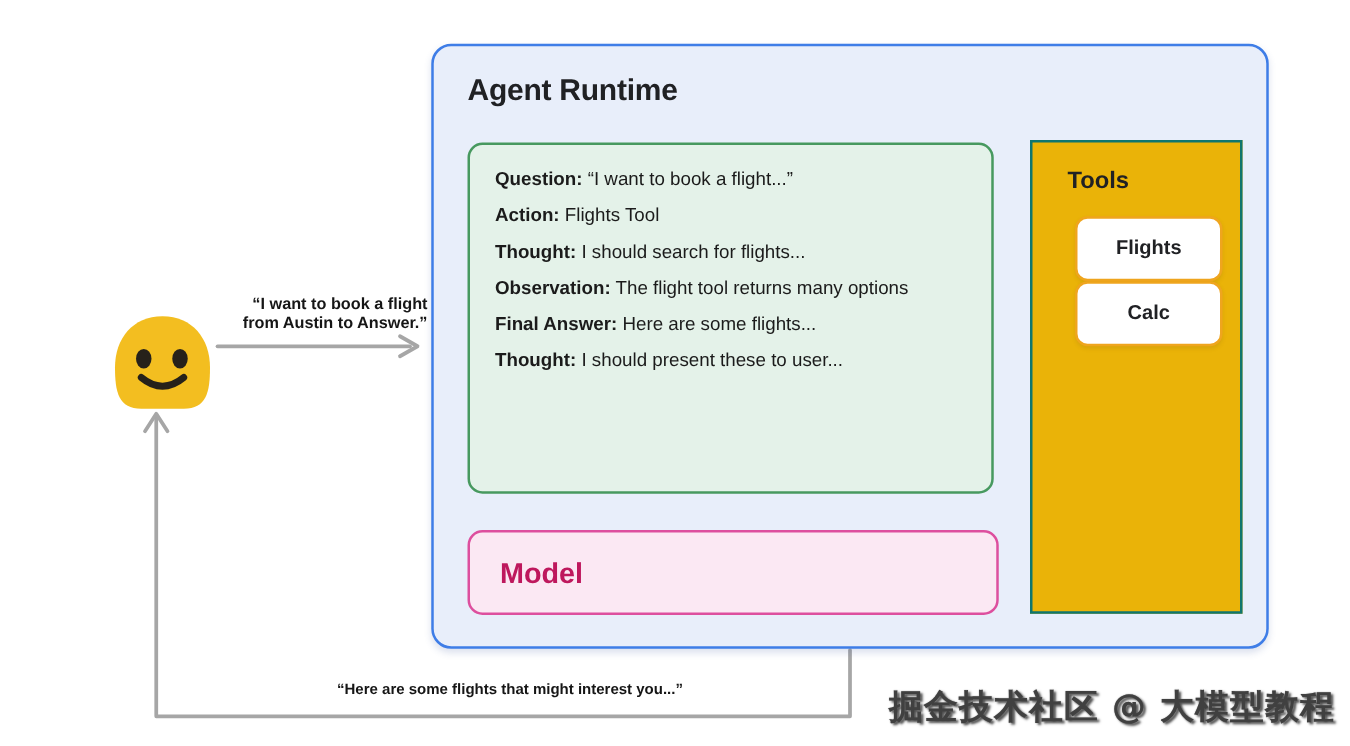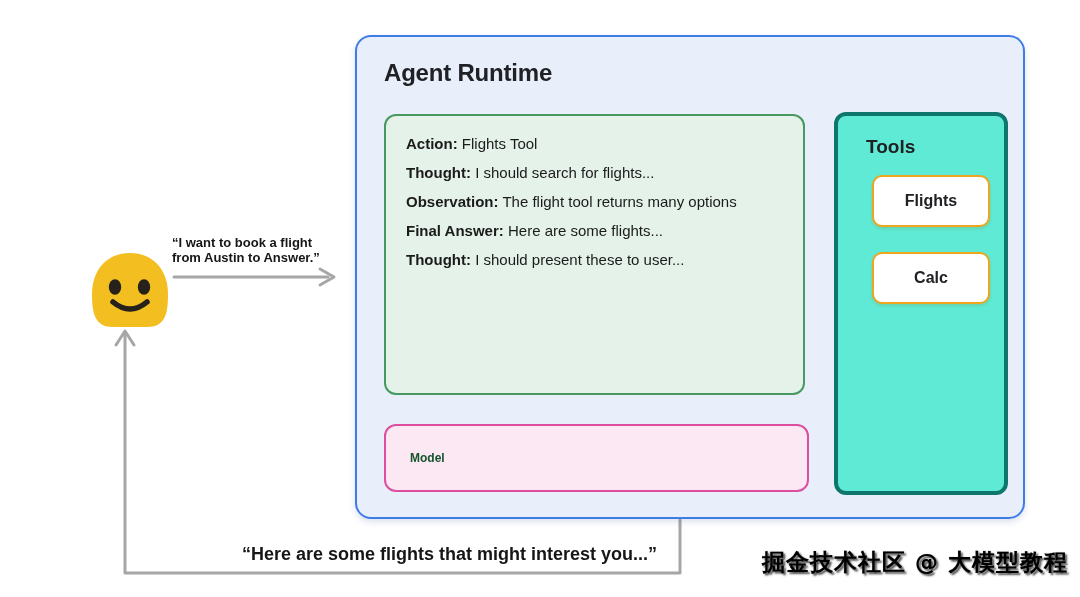--- a/index.html
+++ b/index.html
@@ -11,26 +11,26 @@
   }
   svg.arrows{position:absolute;left:0;top:0;width:1080px;height:597px;pointer-events:none;}
 
   
   .emoji{position:absolute;left:82px;top:250px;width:96px;height:80px;}
 
   
   .req{
     position:absolute;left:172px;top:236px;width:170px;
     font-size:13px;font-weight:bold;line-height:14.5px;
-    text-align:left;color:#161616;white-space:nowrap;
+    text-align:right;color:#161616;white-space:nowrap;
   }
 
   
   .runtime{
-    position:absolute;left:355px;top:35px;width:666px;height:480px;
+    position:absolute;left:345px;top:35px;width:666px;height:480px;
     background:#e8eefa;border:2px solid #3e7de7;border-radius:16px;
     box-shadow:0 3px 6px rgba(60,90,160,0.18);
   }
   .runtime-title{
     position:absolute;left:27px;top:22px;
     font-size:24px;font-weight:bold;color:#202124;letter-spacing:-0.2px;
   }
 
   
   .scratchpad{
@@ -40,47 +40,47 @@
   }
   .step{font-size:15px;line-height:29px;white-space:nowrap;color:#1b1b1b;}
   .step .lbl{font-weight:bold;}
 
   
   .model{
     position:absolute;left:27px;top:387px;width:421px;height:64px;
     background:#fbe8f3;border:2px solid #dd4f9e;border-radius:12px;
     display:flex;align-items:center;
   }
-  .model-label{margin-left:24px;font-size:12px;font-weight:bold;color:#14532d;}
+  .model-label{margin-left:24px;font-size:23px;font-weight:bold;color:#be185d;}
 
   
   .tools{
     position:absolute;left:477px;top:75px;width:166px;height:375px;
-    background:#5eead4;border:4px solid #0f766e;border-radius:12px;
+    background:#eab308;border:2px solid #0f766e;border-radius:0;
     box-sizing:content-box;
   }
   .tools-title{margin:20px 0 0 28px;font-size:19px;font-weight:bold;color:#202124;}
-  .tool-btns{margin-top:17px;display:flex;flex-direction:column;align-items:center;gap:25px;padding-left:20px;}
+  .tool-btns{margin-top:17px;display:flex;flex-direction:column;align-items:center;padding-left:20px;}
   .tool-btn{
     width:114px;height:48px;background:#ffffff;border:2px solid #efa51e;border-radius:10px;
     display:flex;align-items:center;justify-content:center;
     font-size:16px;font-weight:bold;color:#202124;
     box-shadow:0 2px 3px rgba(150,110,20,0.18);
   }
 
   
   .resp{
     position:absolute;left:242px;top:544px;width:332px;
-    text-align:center;font-size:18px;font-weight:bold;color:#161616;white-space:nowrap;
+    text-align:center;font-size:12px;font-weight:bold;color:#161616;white-space:nowrap;
   }
 
   
   .watermark{
     position:absolute;right:12px;top:547px;
-    font-size:23px;font-weight:bold;color:#000000;white-space:nowrap;
+    font-size:27px;font-weight:bold;color:#404040;white-space:nowrap;
     text-shadow:2px 2px 2px #4d4d4d, 0 0 1px #8a8a8a;
     font-family:"DejaVu Sans",sans-serif;letter-spacing:1px;
   }
 </style>
 </head>
 <body>
 
 <div class="canvas">
 
   <svg class="arrows" viewBox="0 0 1080 597">
@@ -107,20 +107,21 @@
 
   <div class="req">
     <div>“I want to book a flight</div>
     <div>from Austin to Answer.”</div>
   </div>
 
   <div class="runtime">
     <div class="runtime-title">Agent Runtime</div>
 
     <div class="scratchpad">
+      <div class="step"><span class="lbl">Question:</span><span> “I want to book a flight...”</span></div>
       <div class="step"><span class="lbl">Action:</span><span> Flights Tool</span></div>
       <div class="step"><span class="lbl">Thought:</span><span> I should search for flights...</span></div>
       <div class="step"><span class="lbl">Observation:</span><span> The flight tool returns many options</span></div>
       <div class="step"><span class="lbl">Final Answer:</span><span> Here are some flights...</span></div>
       <div class="step"><span class="lbl">Thought:</span><span> I should present these to user...</span></div>
     </div>
 
     <div class="model">
       <span class="model-label">Model</span>
     </div>

